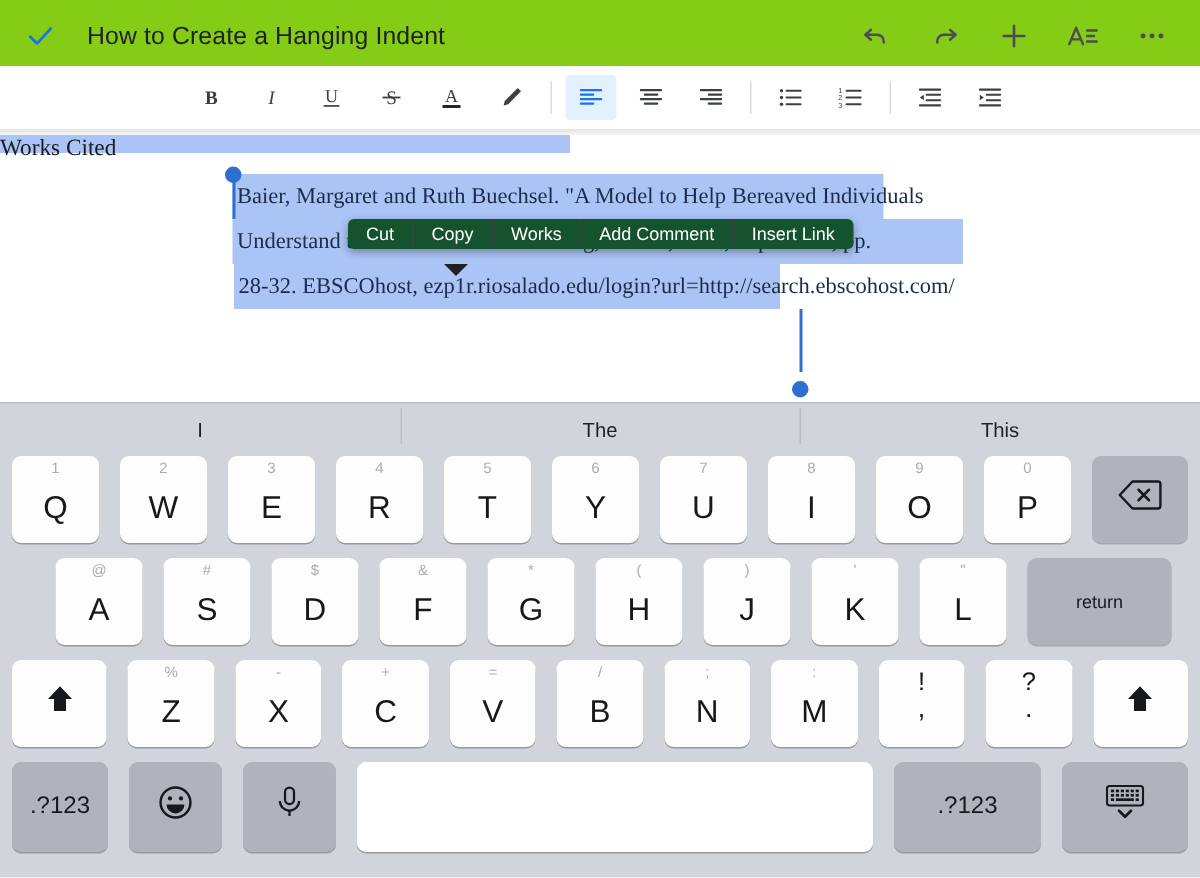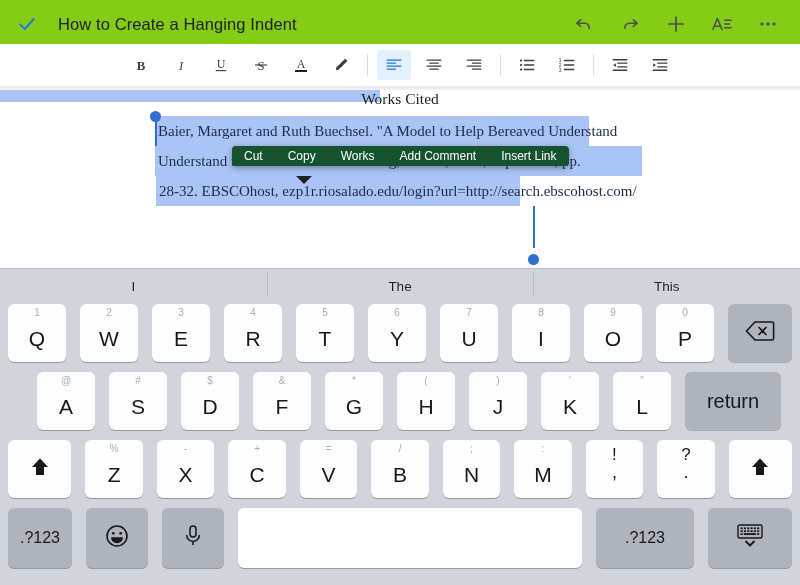--- a/index.html
+++ b/index.html
@@ -39,21 +39,21 @@
     position:absolute; left:0; top:86px; width:800px; height:6px;
     background: linear-gradient(to bottom, rgba(60,64,67,0.14), rgba(60,64,67,0));
   }
 
   
   .doc {
     position:absolute; left:0; top:90px; width:800px; height:178px;
     background:#fff; overflow:hidden;
   }
   .works-cited {
-    position:absolute; left:0; top:0; width:800px; text-align:center;
+    position:absolute; left:0; top:0; width:800px; 
     font-family:"Liberation Serif", serif; font-size:15.5px; color:#1b1b1b;
   }
   .sel-line {
     position:absolute;
     background:#aac4f5;
     font-family:"Liberation Serif", serif;
     font-size:15px; color:#1c2b4a;
     white-space:nowrap; line-height:30px;
     padding-left:3px;
   }
@@ -116,21 +116,21 @@
     font-size:21px; color:#16181c;
   }
   .key:last-child { margin-right:0; }
   .key .alt {
     position:absolute; top:3px; left:0; right:0; text-align:center;
     font-size:10px; color:#a9aeb6;
   }
   .key .main { margin-top:11px; }
   .key.dark { background:#aeb3bc; box-shadow:0 1px 0 rgba(0,0,0,.2); }
   .key.bksp { width:64px; margin-right:0; }
-  .key.ret  { width:96px; margin-right:0; font-size:20px; }
+  .key.ret  { width:96px; margin-right:0; font-size:12px; }
   .key.ret .main { margin-top:0; }
   .key.shift { width:64px; }
   .key.shift.right { margin-right:0; }
   .key.punc .main { margin-top:6px; font-size:18px; }
   .key.punc .alt { top:5px; font-size:17px; color:#16181c; }
 
   .krow.r4 .key { height:60px; }
   .key.num   { width:64px; font-size:16px; }
   .key.num .main { margin-top:0; }
   .key.emoji { width:62px; margin-right:14px; }
@@ -273,21 +273,21 @@
           <path d="M3 5 H21 M9 9.5 H21 M9 14.5 H21 M3 19 H21" stroke="#3c4043" stroke-width="1.8" stroke-linecap="round"></path>
           <path d="M3 9.5 L6.5 12 L3 14.5 Z" fill="#3c4043"></path>
         </svg>
     </div>
   </div>
   <div class="toolbar-shadow"></div>
 
   <div class="doc">
     <div class="works-cited">Works Cited</div>
 
-    <div class="sel-line sel-l1">Baier, Margaret and Ruth Buechsel. "A Model to Help Bereaved Understand</div>
+    <div class="sel-line sel-l1">Baier, Margaret and Ruth Buechsel. "A Model to Help Bereaved Individuals</div>
     <div class="sel-line sel-l2">Understand the Grief Process." Nursing, vol. 15, no. 9, Sept. 2012, pp.</div>
     <div class="sel-line sel-l3">28-32. EBSCOhost, ezp1r.riosalado.edu/login?url=http://search.ebscohost.com/</div>
     <div class="sel-l4b"></div>
 
     <div class="handle-stem" style="left:155px; top:26px; height:30px;"></div>
     <div class="handle-dot" style="left:150px; top:21px;"></div>
     <div class="handle-stem" style="left:533px; top:116px; height:42px;"></div>
     <div class="handle-dot" style="left:528px; top:164px;"></div>
 
     <div class="ctx-menu" style="left:232px; top:56px;">

